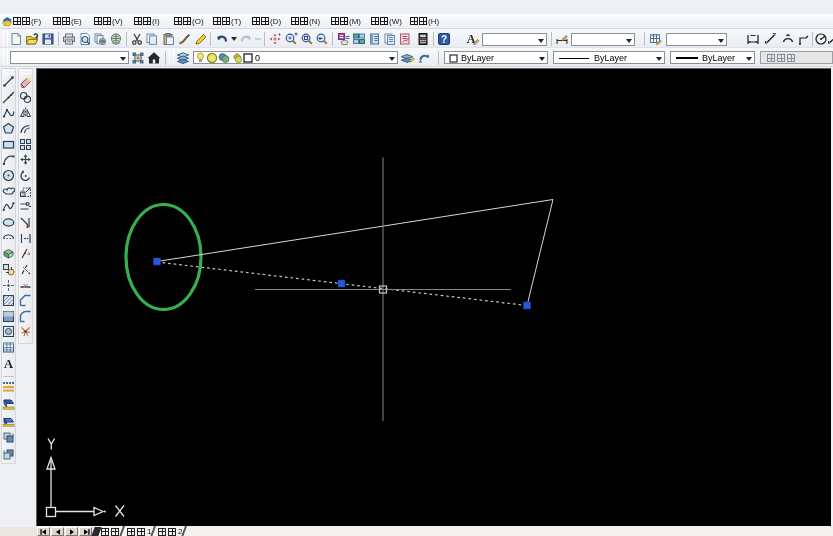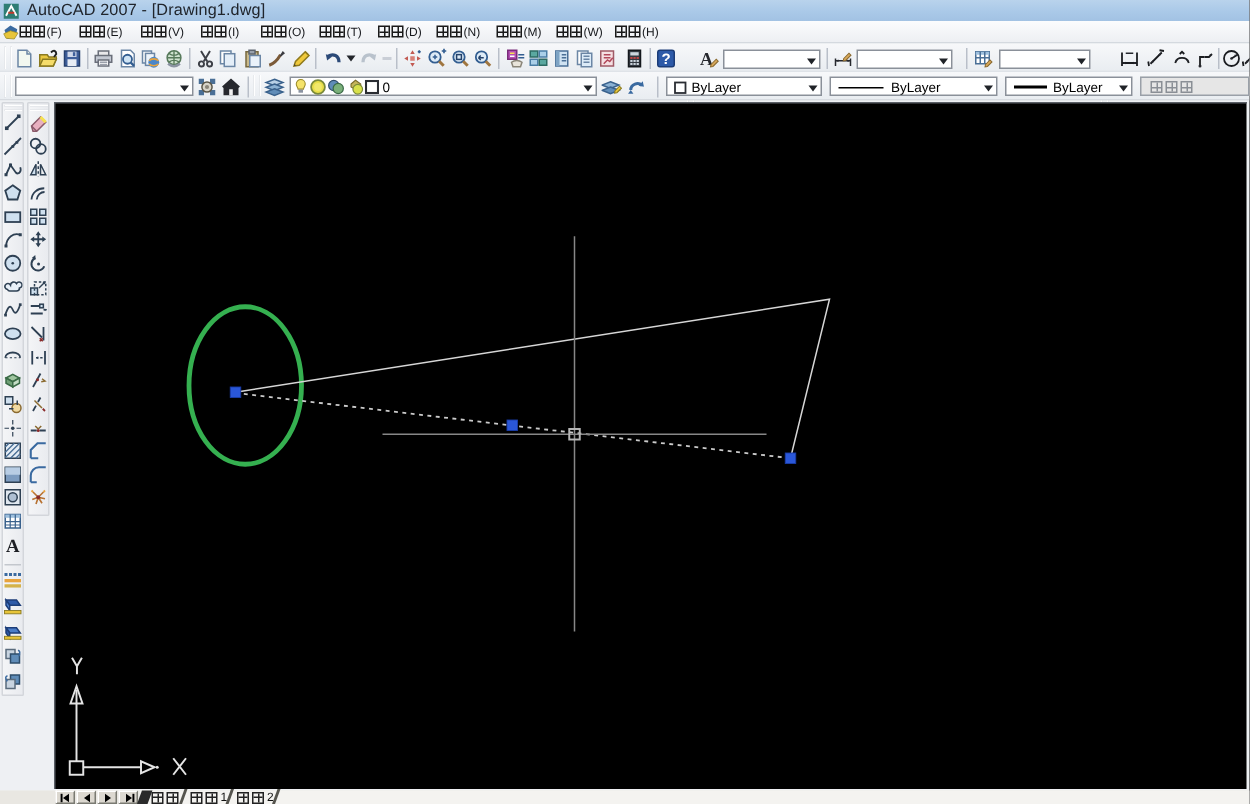--- a/index.html
+++ b/index.html
@@ -7,30 +7,20 @@
 .title{position:absolute;left:0;top:0;width:833px;height:14px;background:linear-gradient(#b9d3ec,#aac9e8 55%,#a2c2e3);font-size:10.8px;color:#20252c;line-height:14px;letter-spacing:0.1px}
 .menu{position:absolute;left:0;top:14px;width:833px;height:15px;background:linear-gradient(#fbfcfd,#edeff3);border-bottom:1px solid #d4d9df;font-size:8px;color:#16181c}
 .mi{position:absolute;top:3px;white-space:nowrap;letter-spacing:0}
 .tb{position:absolute;left:0;width:833px;height:19px;background:linear-gradient(#f7f8fa,#e9edf1)}
 .side{position:absolute;left:0;top:67px;width:36px;height:460px;background:#eef0f3}
 .tcol{position:absolute;top:68px;width:15px;background:linear-gradient(90deg,#f4f5f7,#e9ebef);border:1px solid #d3d6db;border-radius:1px}
 .cv{position:absolute;left:36px;top:68px;width:795px;height:458px;background:#000;box-shadow:inset 1px 1px 0 #5a5f66}
 .tabs{position:absolute;left:0;top:527px;width:833px;height:9px;background:#e9e7e2;font-size:8px}
 </style></head><body>
 <div id="win">
-    <div class="title">
-      <div style="position:absolute;left:2px;top:1.5px">
-        <svg style="" width="11" height="11" viewBox="0 0 11 11">
-          <rect x="0.5" y="0.5" width="10" height="10" fill="#2e7d74"></rect>
-          <path d="M2 8.5L5.5 2l3.5 6.5" stroke="#fff" stroke-width="1.3" fill="none"></path>
-          <path d="M3.5 6.5h4" stroke="#c03a2b" stroke-width="1.2"></path>
-        </svg>
-      </div>
-      <span style="position:absolute;left:18px">AutoCAD 2007 - [Drawing1.dwg]</span>
-    </div>
     <div class="menu">
       <div style="position:absolute;left:1px;top:1px">
         <svg style="" width="12" height="12" viewBox="0 0 12 12">
           <path d="M2 5l4-3 4.5 2.5-1 4.5-5.5 2z" fill="#3a6aa0"></path>
           <path d="M1.5 7.5l4.5-2 5 1.5-2.5 4-5.5-.5z" fill="#e8c53a" stroke="#9a8a2a" stroke-width=".5"></path>
         </svg>
       </div>
       <span class="mi" style="left:13px"><span style="display:inline-block;width:8px;height:8px;border:1px solid #1a1a1a;box-sizing:border-box;position:relative;vertical-align:-1px;margin-right:1px;"><span style="position:absolute;left:0;right:0;top:45%;border-top:1px solid #1a1a1a"></span><span style="position:absolute;top:0;bottom:0;left:45%;border-left:1px solid #1a1a1a"></span></span><span style="display:inline-block;width:8px;height:8px;border:1px solid #1a1a1a;box-sizing:border-box;position:relative;vertical-align:-1px;margin-right:1px;"><span style="position:absolute;left:0;right:0;top:45%;border-top:1px solid #1a1a1a"></span><span style="position:absolute;top:0;bottom:0;left:45%;border-left:1px solid #1a1a1a"></span></span>(<span style="font-size:8px">F</span>)</span>
       <span class="mi" style="left:53px"><span style="display:inline-block;width:8px;height:8px;border:1px solid #1a1a1a;box-sizing:border-box;position:relative;vertical-align:-1px;margin-right:1px;"><span style="position:absolute;left:0;right:0;top:45%;border-top:1px solid #1a1a1a"></span><span style="position:absolute;top:0;bottom:0;left:45%;border-left:1px solid #1a1a1a"></span></span><span style="display:inline-block;width:8px;height:8px;border:1px solid #1a1a1a;box-sizing:border-box;position:relative;vertical-align:-1px;margin-right:1px;"><span style="position:absolute;left:0;right:0;top:45%;border-top:1px solid #1a1a1a"></span><span style="position:absolute;top:0;bottom:0;left:45%;border-left:1px solid #1a1a1a"></span></span>(<span style="font-size:8px">E</span>)</span>
       <span class="mi" style="left:94px"><span style="display:inline-block;width:8px;height:8px;border:1px solid #1a1a1a;box-sizing:border-box;position:relative;vertical-align:-1px;margin-right:1px;"><span style="position:absolute;left:0;right:0;top:45%;border-top:1px solid #1a1a1a"></span><span style="position:absolute;top:0;bottom:0;left:45%;border-left:1px solid #1a1a1a"></span></span><span style="display:inline-block;width:8px;height:8px;border:1px solid #1a1a1a;box-sizing:border-box;position:relative;vertical-align:-1px;margin-right:1px;"><span style="position:absolute;left:0;right:0;top:45%;border-top:1px solid #1a1a1a"></span><span style="position:absolute;top:0;bottom:0;left:45%;border-left:1px solid #1a1a1a"></span></span>(<span style="font-size:8px">V</span>)</span>

